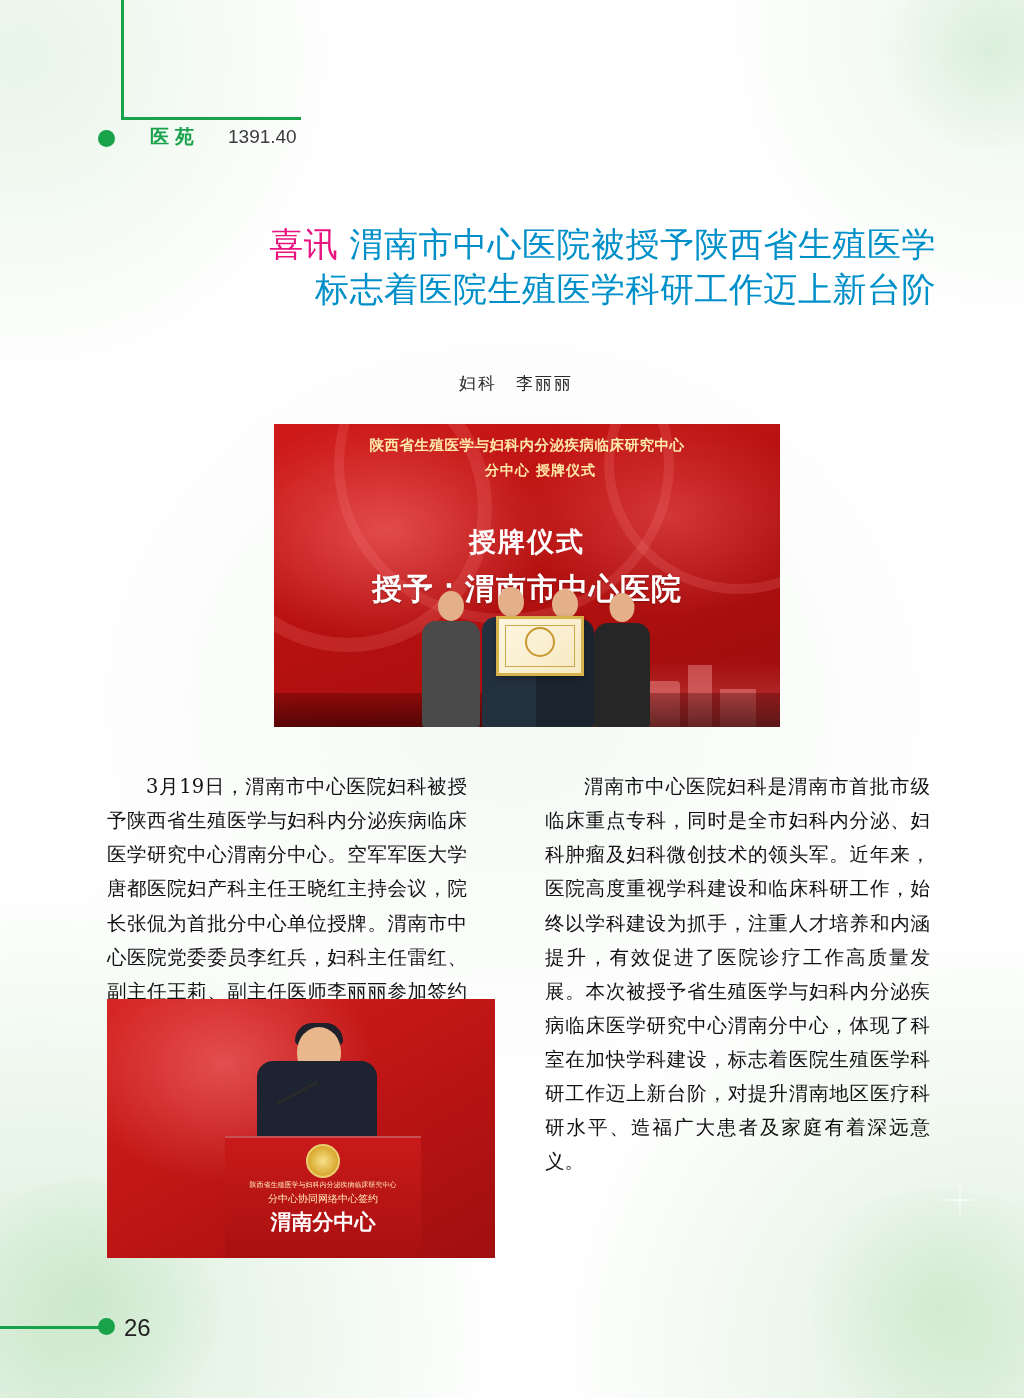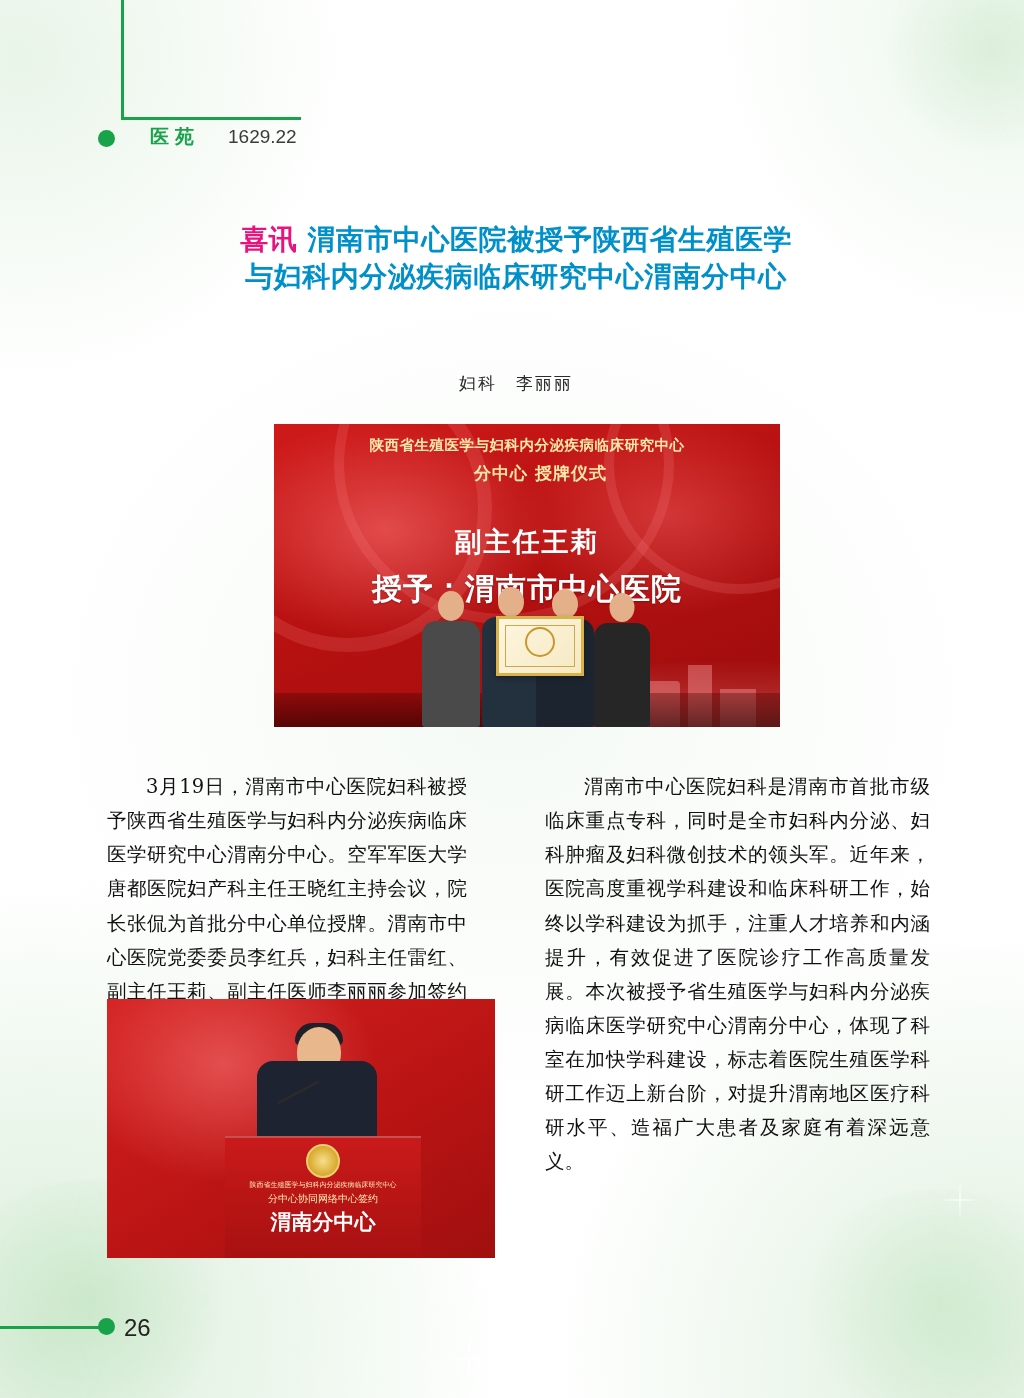--- a/index.html
+++ b/index.html
@@ -102,26 +102,27 @@
   
   .title-block {
     position: absolute;
     left: 96px;
     top: 222px;
     width: 840px;
     text-align: center;
   }
   .title-line {
     font-family: "DejaVu Sans", "Liberation Sans", sans-serif;
-    font-weight: bold;
-    font-size: 28px;
+    font-weight: normal;
+    font-size: 34px;
     line-height: 1.32;
     color: #0090c9;
     letter-spacing: 0.5px;
     white-space: nowrap;
+    text-align: right;
   }
   .title-badge {
     color: #e8137f;
   }
   .byline {
     position: absolute;
     left: 0;
     top: 150px;
     width: 840px;
     font-family: "DejaVu Sans", "Liberation Sans", sans-serif;
@@ -157,21 +158,21 @@
   }
   .hero-title1, .hero-title2 {
     position: absolute;
     left: 0; right: 0;
     text-align: center;
     color: #ffe9a8;
     font-family: "DejaVu Sans", "Liberation Sans", sans-serif;
     font-weight: bold;
   }
   .hero-title1 { top: 12px; font-size: 14.5px; letter-spacing: 0.5px; }
-  .hero-title2 { top: 38px; font-size: 17px; letter-spacing: 1px; margin-left: 27px; }
+  .hero-title2 { top: 38px; font-size: 14px; letter-spacing: 1px; margin-left: 27px; }
   .hero-center {
     position: absolute;
     left: 0; right: 0;
     text-align: center;
     color: #ffffff;
     font-family: "DejaVu Sans", "Liberation Sans", sans-serif;
     font-weight: bold;
   }
   .hero-center.l1 { top: 100px; font-size: 27px; letter-spacing: 2px; }
   .hero-center.l2 { top: 145px; font-size: 30px; letter-spacing: 1px; text-shadow: 0 1px 2px rgba(0,0,0,0.25); }
@@ -363,40 +364,40 @@
 <div class="bg-blob" style="left:790px; top:1190px; width:300px; height:230px; background:radial-gradient(circle,rgba(190,228,190,0.5) 0%, rgba(190,228,190,0) 70%);"></div>
 <div class="bg-blob" style="left:880px; top:-50px; width:220px; height:200px; background:radial-gradient(circle,rgba(198,230,198,0.45) 0%, rgba(198,230,198,0) 70%);"></div>
 <div class="sparkle" style="left:50px; top:880px; width:46px; height:46px;"></div>
 <div class="sparkle" style="left:440px; top:1330px; width:58px; height:58px;"></div>
 <div class="sparkle" style="left:940px; top:1180px; width:40px; height:40px;"></div>
 
 <div class="top-rule"></div>
 <div class="top-rule-h"></div>
 <div class="head-dot"></div>
 <div class="head-label">医苑</div>
-<div class="head-date">1629.22</div>
+<div class="head-date">1391.40</div>
 
 <div class="title-block">
   <div class="title-line">
     <span class="title-badge">喜讯</span>
     <span>渭南市中心医院被授予陕西省生殖医学</span>
   </div>
-  <div class="title-line">与妇科内分泌疾病临床研究中心渭南分中心</div>
+  <div class="title-line">标志着医院生殖医学科研工作迈上新台阶</div>
   <div class="byline">妇科　李丽丽</div>
 </div>
 
 <div class="photo photo-hero">
   <div class="hero-bg"></div>
   <div class="hero-swirl" style="left:-70px; top:-60px; width:260px; height:260px;"></div>
   <div class="hero-swirl" style="left:60px; top:-120px; width:320px; height:300px; border-width:10px;"></div>
   <div class="hero-swirl" style="left:330px; top:-90px; width:250px; height:240px; border-width:10px;"></div>
 
   <div class="hero-title1">陕西省生殖医学与妇科内分泌疾病临床研究中心</div>
   <div class="hero-title2">分中心 授牌仪式</div>
-  <div class="hero-center l1">副主任王莉</div>
+  <div class="hero-center l1">授牌仪式</div>
   <div class="hero-center l2">授予：渭南市中心医院</div>
 
   <div class="hero-skyline">
     <div class="sky-bldg" style="left:10px; width:22px; height:40px;"></div>
     <div class="sky-bldg" style="left:38px; width:30px; height:56px;"></div>
     <div class="sky-bldg" style="left:76px; width:34px; height:46px; border-radius:4px 4px 0 0;"></div>
     <div class="sky-bldg" style="left:118px; width:24px; height:62px;"></div>
     <div class="sky-bldg" style="left:150px; width:36px; height:38px;"></div>
   </div>
 

